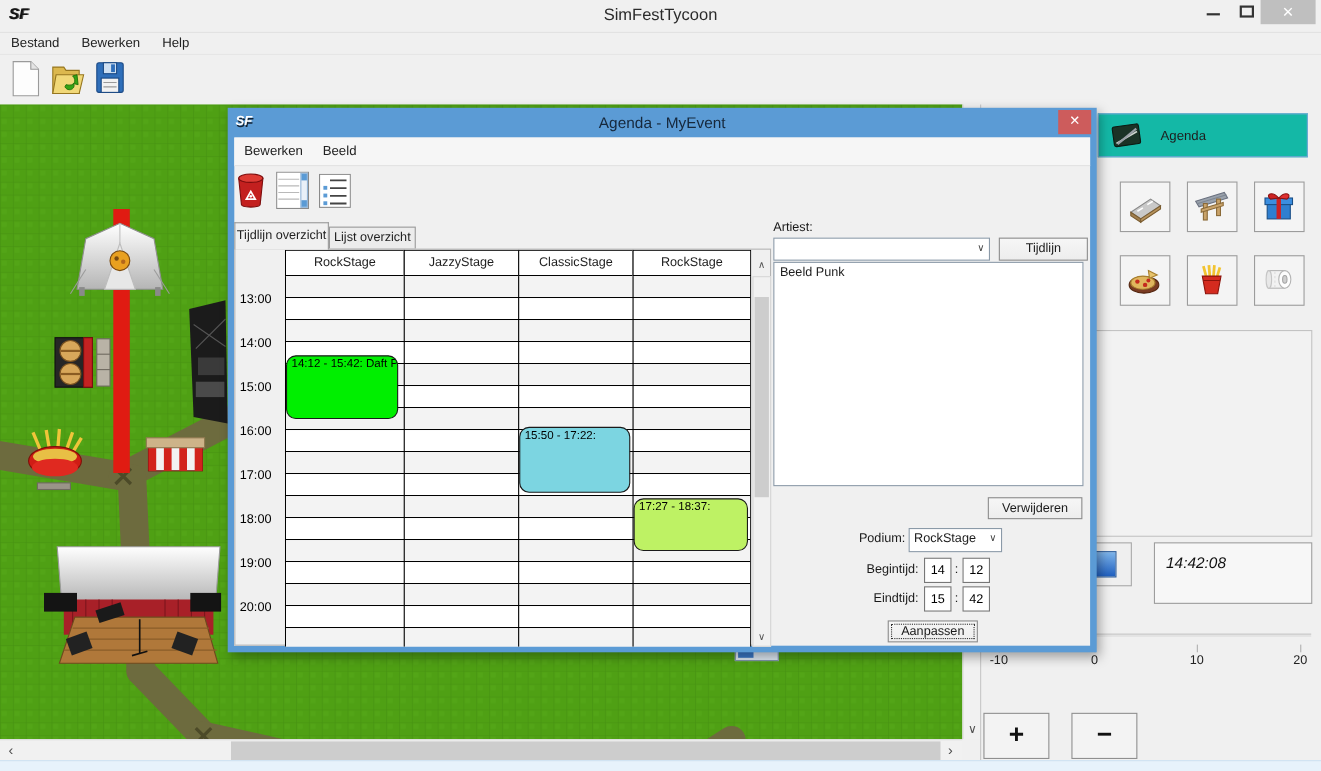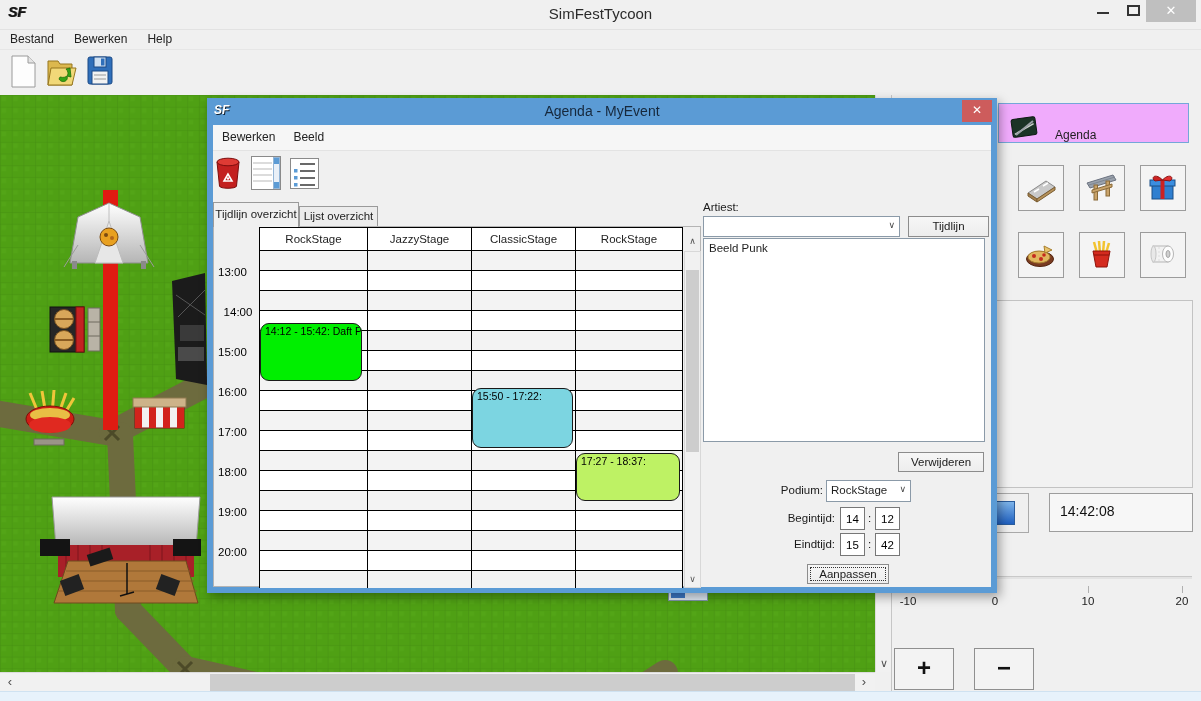--- a/index.html
+++ b/index.html
@@ -34,31 +34,31 @@
   #map-hscroll { left:0; top:672px; width:875px; height:19px; background:#f1f1f1; border-top:1px solid #dcdcdc; }
   #map-hscroll .thumb { position:absolute; left:210px; top:1px; width:645px; height:17px; background:#cdcdcd; }
   #map-hscroll .arr { position:absolute; top:0; width:16px; height:19px; font-size:13px; color:#505050; text-align:center; line-height:18px; }
   #scroll-corner { left:875px; top:672px; width:16px; height:19px; background:#f0f0f0; }
   #bottom-strip { left:0; top:691px; width:1201px; height:10px; background:#e7f2fb; border-top:1px solid #cfe2f1; }
   #mini-widget { left:668px; top:585px; width:40px; height:16px; background:#dfe9f4; border:1px solid #7f94ab; z-index:5; }
   #mini-widget .sq { position:absolute; left:2px; top:2px; width:14px; height:10px; background:#3c79c8; }
 
   
   #sidebar { left:891px; top:95px; width:310px; height:596px; background:#f0f0f0; border-left:1px solid #c6c6c6; }
-  #agenda-btn { left:106px; top:8px; width:191px; height:40px; background:#f0abfc; border:1px solid #74a7d8;
-                display:flex; align-items:flex-end; font-size:12px; color:#1e1e1e; }
+  #agenda-btn { left:106px; top:8px; width:191px; height:40px; background:#14b8a6; border:1px solid #74a7d8;
+                display:flex; align-items:center; font-size:12px; color:#1e1e1e; }
   #agenda-btn svg { margin:0 16px 0 10px; }
   .item-btn { width:46px; height:46px; background:#f4f4f4; border:1px solid #9c9c9c;
               display:flex; align-items:center; justify-content:center; position:absolute; }
   #side-groupbox { left:14px; top:205px; width:287px; height:188px; border:1px solid #c3c3c3; background:#f2f2f2; }
   #play-btn { left:79px; top:398px; width:58px; height:40px; background:#efefef; border:1px solid #a9a9a9;
               display:flex; align-items:center; justify-content:center; }
   #play-btn .bluesq { width:30px; height:24px; background:linear-gradient(#7db4ea,#1f5fbf); border:1px solid #2a5c9c; }
-  #clock-box { left:157px; top:398px; width:144px; height:39px; background:#f7f7f7; border:1px solid #9d9d9d;
-               font-size:14px; color:#111; padding:9px 0 0 10px; }
+  #clock-box { left:157px; top:398px; width:144px; height:56px; background:#f7f7f7; border:1px solid #9d9d9d;
+               font-size:14px; color:#111; padding:9px 0 0 10px;font-style:italic; }
   #slider-track { left:14px; top:481px; width:286px; height:3px; background:#e3e3e3; border-top:1px solid #c9c9c9; }
   .slider-tick { position:absolute; top:491px; width:1px; height:7px; background:#b0b0b0; }
   .tick-label { position:absolute; top:500px; width:34px; text-align:center; font-size:11.5px; color:#222; }
   .zoom-btn { position:absolute; top:553px; width:60px; height:42px; background:#f3f3f3; border:1px solid #8f8f8f;
               font-size:24px; font-weight:bold; color:#111; text-align:center; line-height:38px; }
   #zoom-level { left:161px; top:553px; width:140px; height:42px; background:#fff; border:1px solid #8a8a8a;
                 font-size:12.5px; padding:11px 0 0 9px; color:#111; }
 
   
   #dialog { left:207px; top:98px; width:790px; height:495px; background:#5b9bd5; z-index:10;
@@ -405,21 +405,21 @@
           <line x1="10" y1="27" x2="25" y2="27" stroke="#444" stroke-width="1.6"></line>
       </svg>
     </span>
 
     <div id="tab-0" class="tab">Tijdlijn overzicht</div>
     <div id="tab-1" class="tab">Lijst overzicht</div>
 
     <div id="sched-panel" class="abs">
       <div id="time-gutter">
           <div class="time-label" style="top: 39px;">13:00</div>
-          <div class="time-label" style="top: 79px; text-align: center;">14:00</div>
+          <div class="time-label" style="top: 79px;">14:00</div>
           <div class="time-label" style="top: 119px;">15:00</div>
           <div class="time-label" style="top: 159px;">16:00</div>
           <div class="time-label" style="top: 199px;">17:00</div>
           <div class="time-label" style="top: 239px;">18:00</div>
           <div class="time-label" style="top: 279px;">19:00</div>
           <div class="time-label" style="top: 319px;">20:00</div>
         </div>
       <div id="sched-grid">
           <div class="hdr-cell" style="left: 0px; width: 109px;">RockStage</div>
           <div class="hdr-cell" style="left: 108px; width: 105px;">JazzyStage</div>

